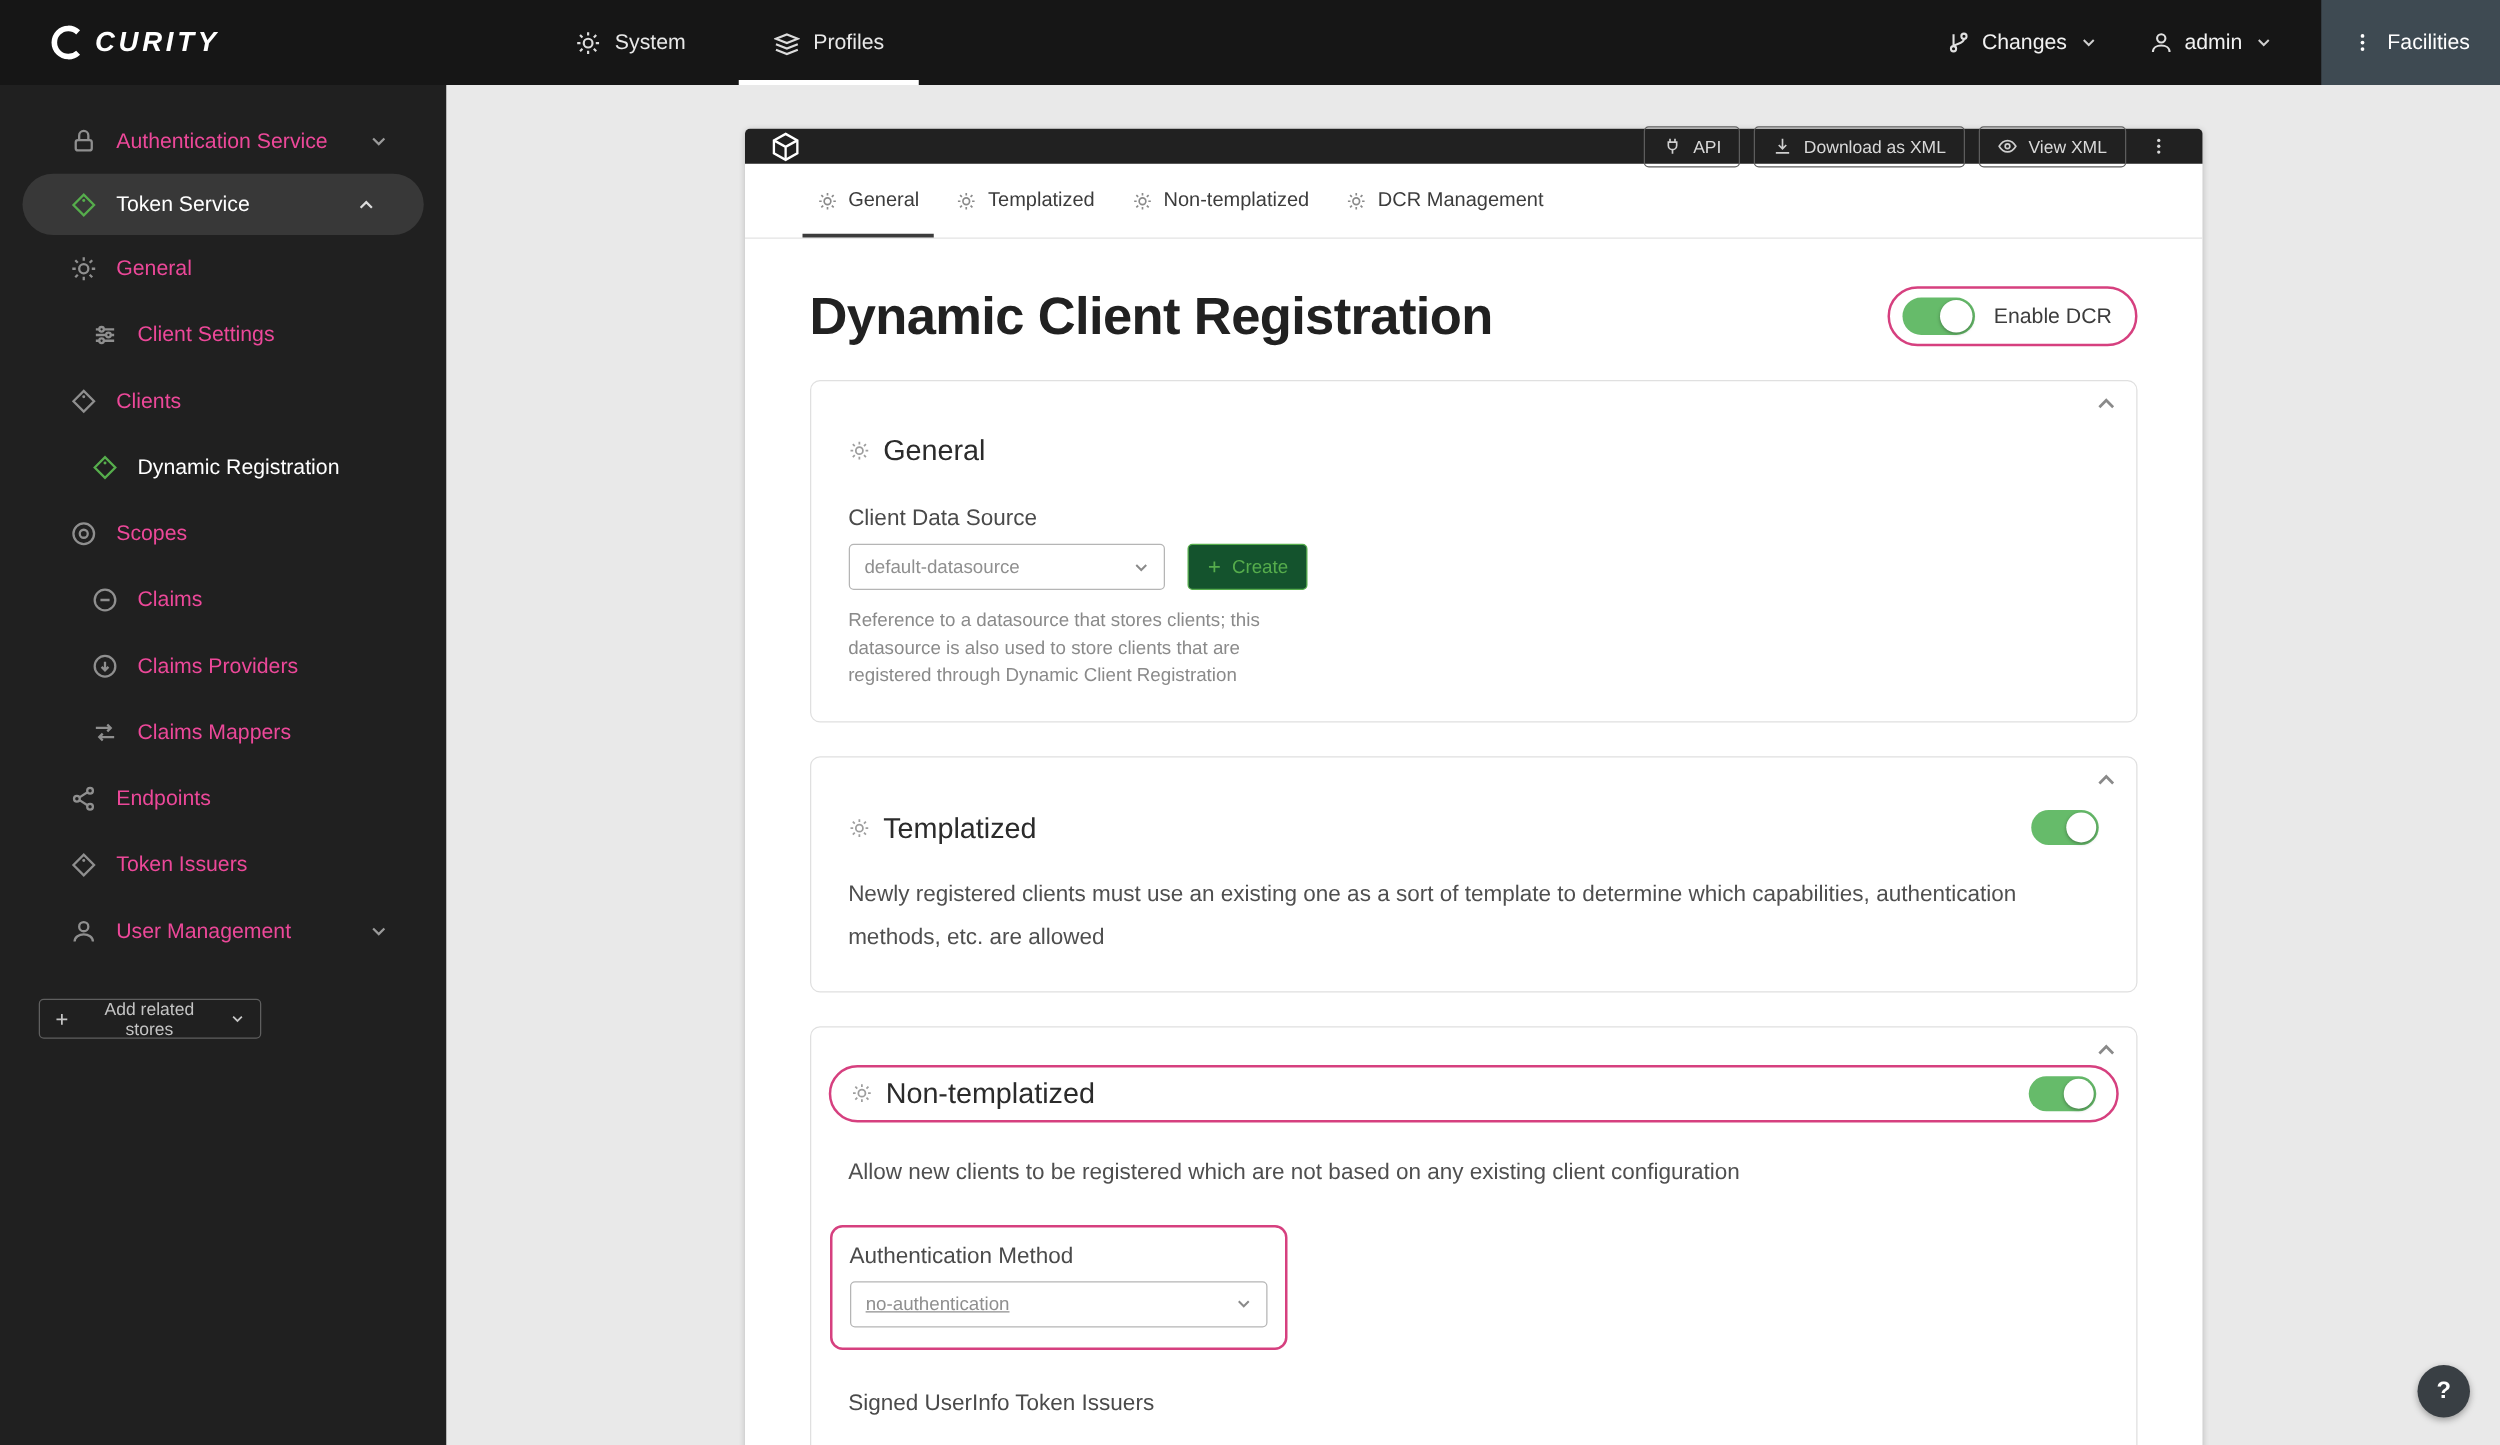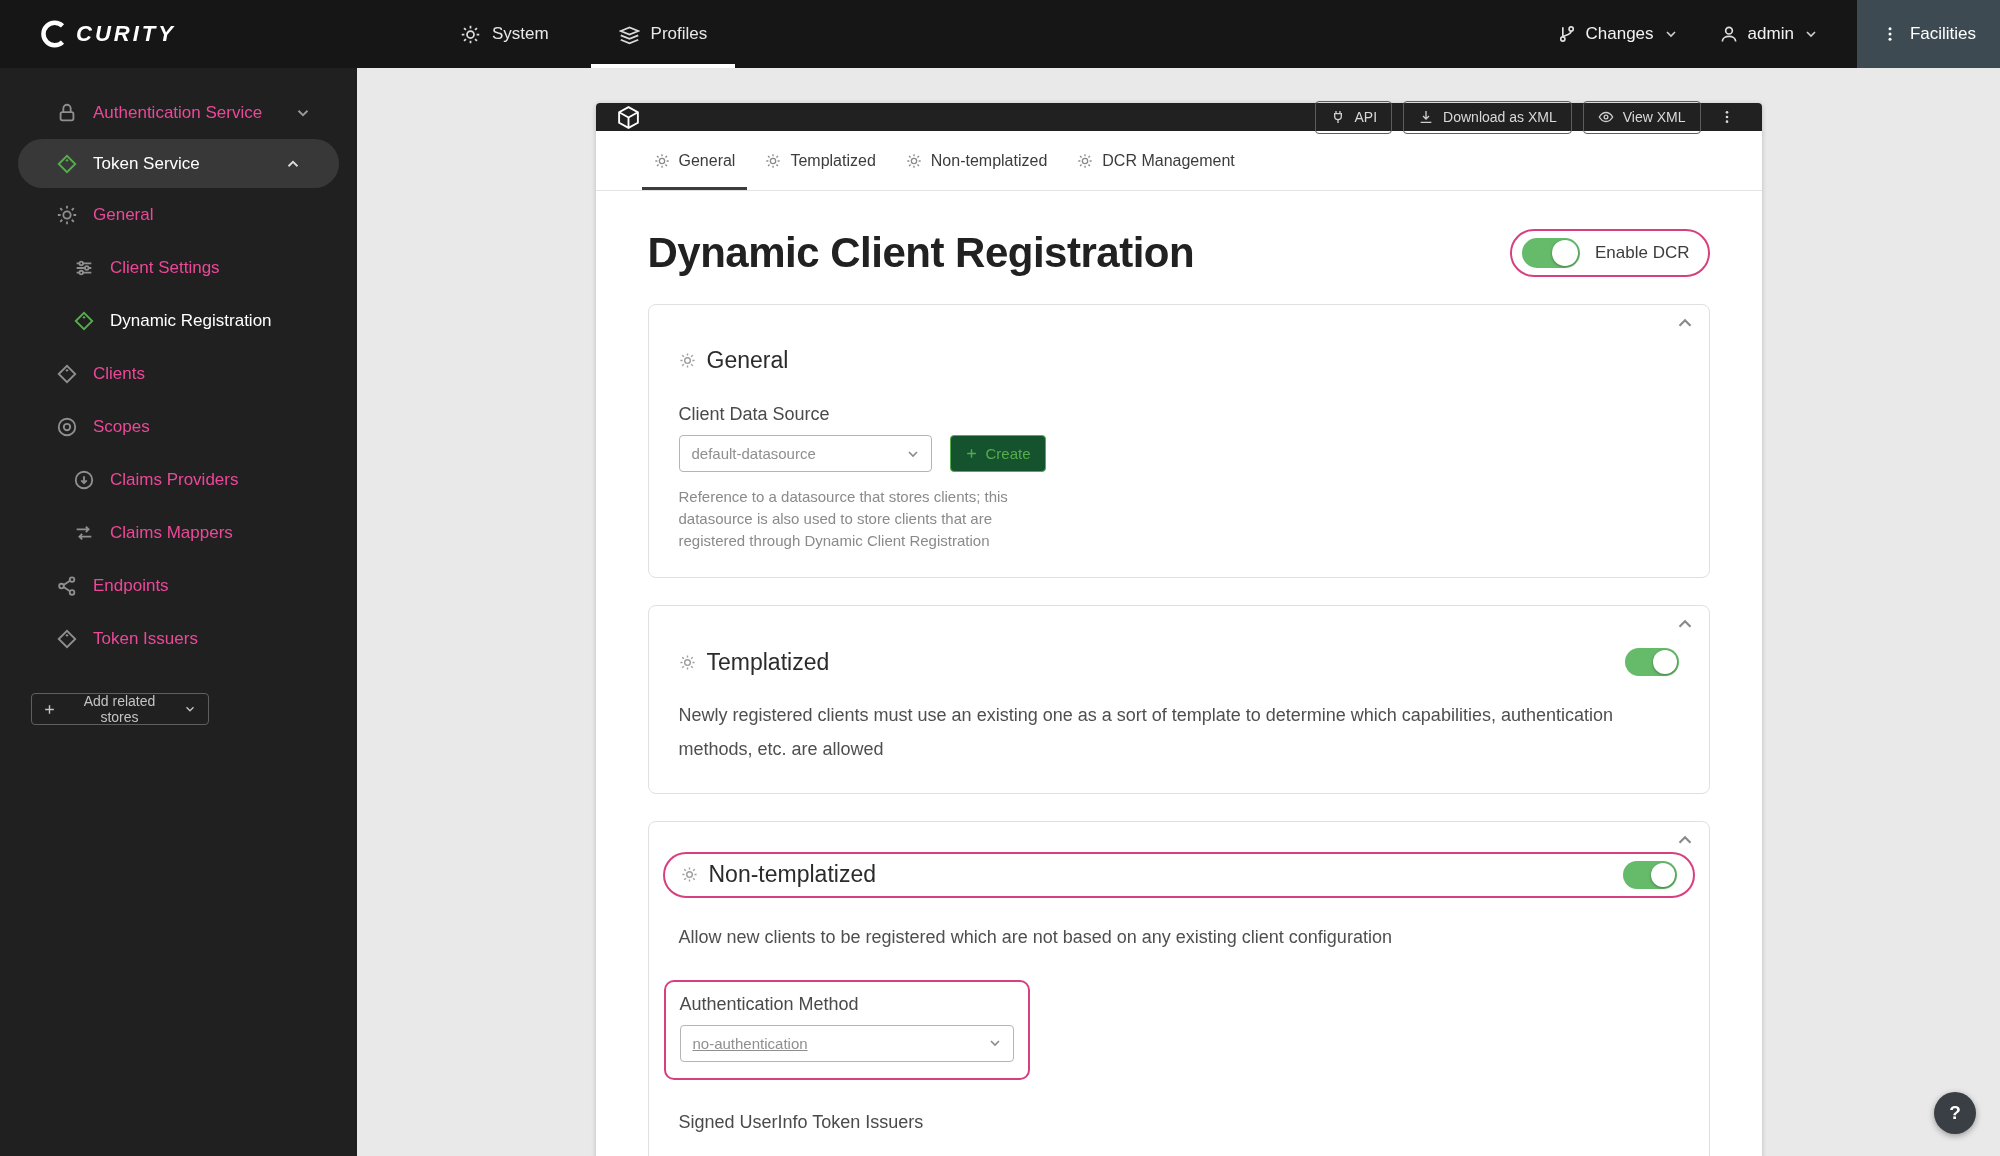--- a/index.html
+++ b/index.html
@@ -296,75 +296,96 @@
     <span>General</span>
   </div>
   <div class="side-item lvl1">
     <span class="icon">
         <svg>
           <use href="#i-sliders"></use>
         </svg>
       </span>
     <span>Client Settings</span>
   </div>
+  <div class="side-item">
+    <span class="icon">
+        <svg>
+          <use href="#i-tag"></use>
+        </svg>
+      </span>
+    <span>Clients</span>
+  </div>
   <div class="side-item lvl1 active-sub">
     <span class="icon green">
         <svg>
           <use href="#i-tag"></use>
         </svg>
       </span>
     <span>Dynamic Registration</span>
   </div>
   <div class="side-item">
     <span class="icon">
         <svg>
+          <use href="#i-target"></use>
+        </svg>
+      </span>
+    <span>Scopes</span>
+  </div>
+  <div class="side-item lvl1">
+    <span class="icon">
+        <svg>
+          <use href="#i-claim"></use>
+        </svg>
+      </span>
+    <span>Claims</span>
+  </div>
+  <div class="side-item lvl1">
+    <span class="icon">
+        <svg>
+          <use href="#i-claim-prov"></use>
+        </svg>
+      </span>
+    <span>Claims Providers</span>
+  </div>
+  <div class="side-item lvl1">
+    <span class="icon">
+        <svg>
+          <use href="#i-swap"></use>
+        </svg>
+      </span>
+    <span>Claims Mappers</span>
+  </div>
+  <div class="side-item">
+    <span class="icon">
+        <svg>
+          <use href="#i-share"></use>
+        </svg>
+      </span>
+    <span>Endpoints</span>
+  </div>
+  <div class="side-item">
+    <span class="icon">
+        <svg>
           <use href="#i-tag"></use>
         </svg>
       </span>
-    <span>Clients</span>
-  </div>
-  <div class="side-item">
-    <span class="icon">
-        <svg>
-          <use href="#i-target"></use>
-        </svg>
-      </span>
-    <span>Scopes</span>
-  </div>
-  <div class="side-item lvl1">
-    <span class="icon">
-        <svg>
-          <use href="#i-claim-prov"></use>
-        </svg>
-      </span>
-    <span>Claims Providers</span>
-  </div>
-  <div class="side-item lvl1">
-    <span class="icon">
-        <svg>
-          <use href="#i-swap"></use>
-        </svg>
-      </span>
-    <span>Claims Mappers</span>
-  </div>
-  <div class="side-item">
-    <span class="icon">
-        <svg>
-          <use href="#i-share"></use>
-        </svg>
-      </span>
-    <span>Endpoints</span>
-  </div>
-  <div class="side-item">
-    <span class="icon">
-        <svg>
-          <use href="#i-tag"></use>
-        </svg>
-      </span>
     <span>Token Issuers</span>
+  </div>
+  <div class="side-item">
+    <span class="icon">
+        <svg>
+          <use href="#i-user"></use>
+        </svg>
+      </span>
+    <span>User Management</span>
+    <span class="icon chev">
+        <svg>
+          <use href="#i-chev-down"></use>
+        </svg>
+      </span>
   </div>
   <button class="add-profile">
     <span class="icon">
         <svg>
           <use href="#i-plus"></use>
         </svg>
       </span>
     <span>Add related stores</span>
     <span class="icon chev">
         <svg>

